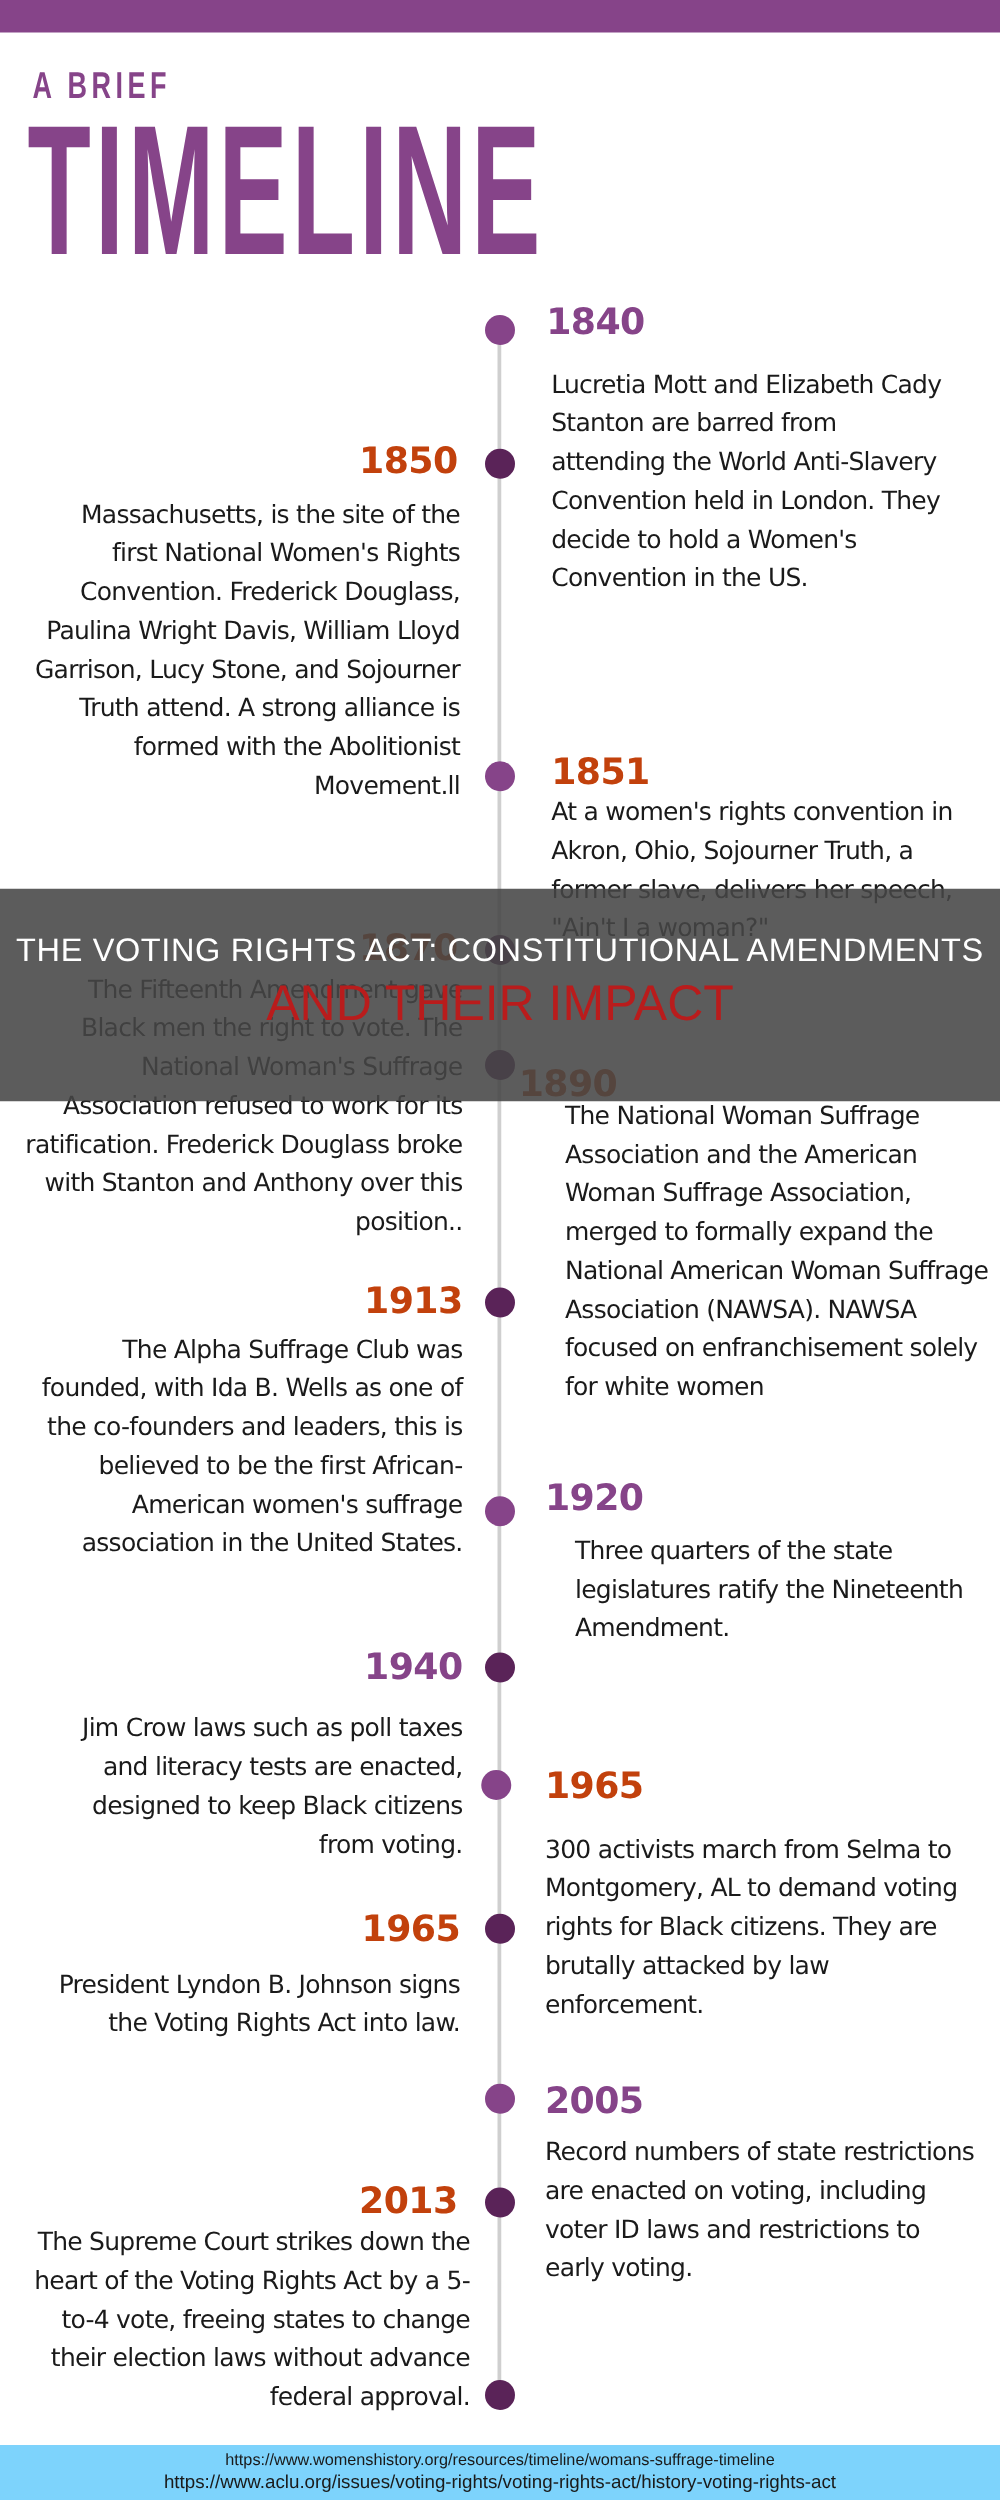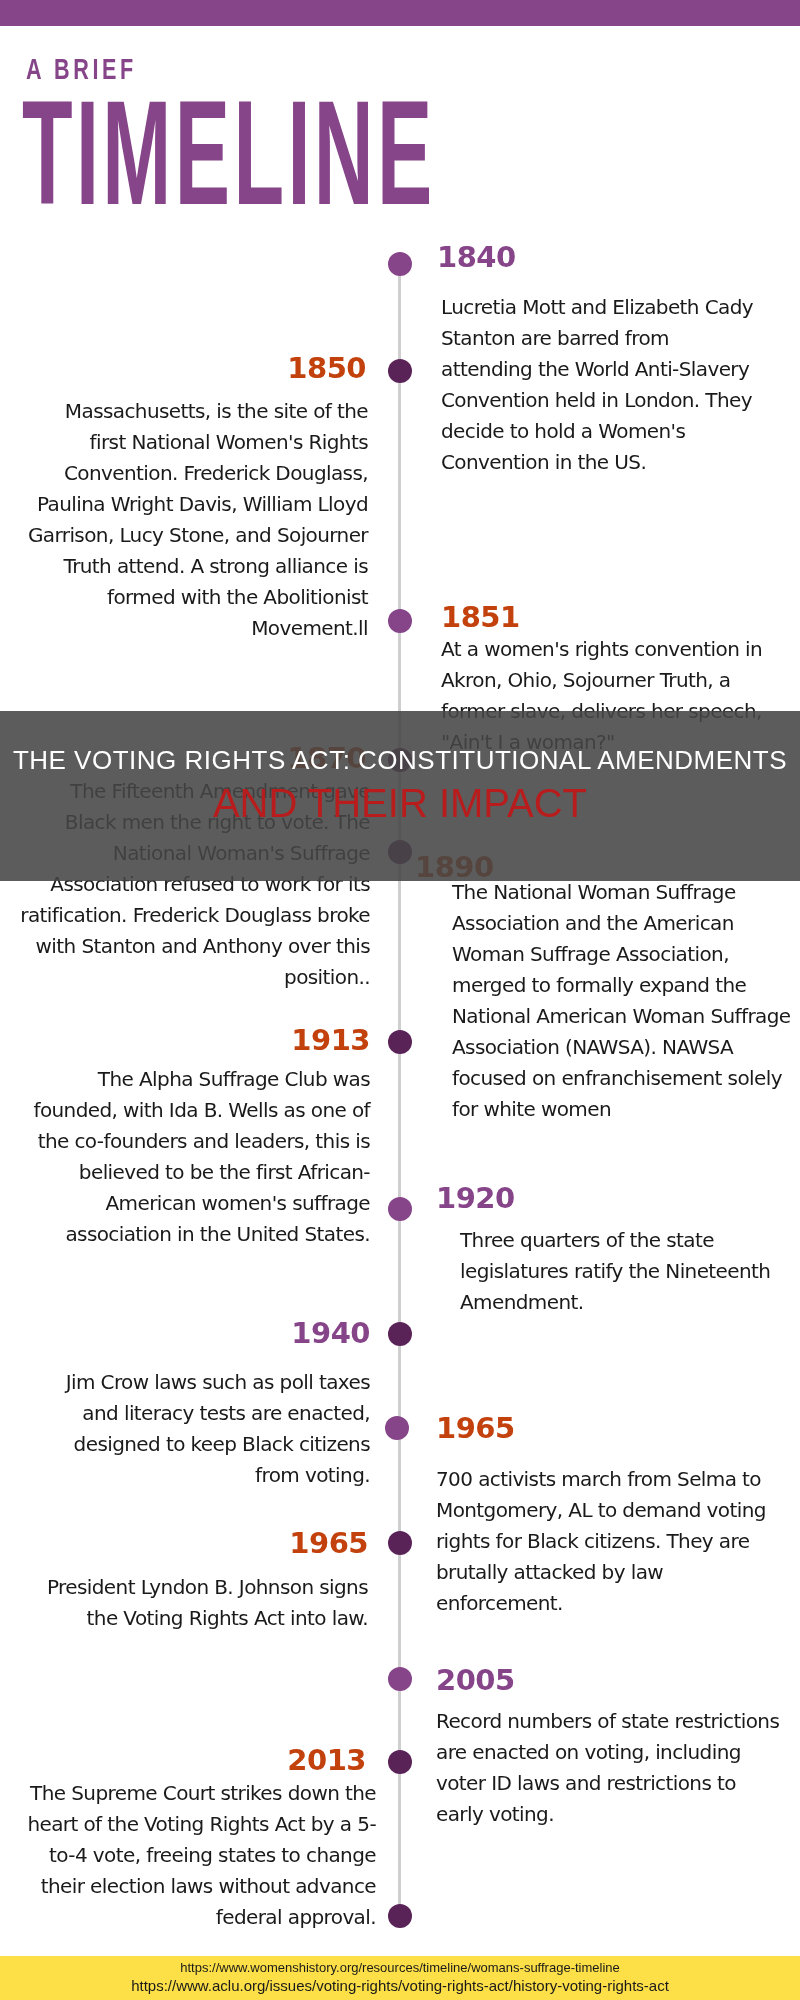--- a/index.html
+++ b/index.html
@@ -33,21 +33,21 @@
   .year.light { color: #864489; }
   .year.dark { color: #c2410c; }
   .desc {
     position: absolute; font-size: 20px; line-height: 31px; color: #1a1a1a;
     font-family: "DejaVu Sans", sans-serif; letter-spacing: -0.6px;
   }
   .left { text-align: right; }
   .right { text-align: left; }
   .footer {
     position: absolute; left: 0; top: 1956px; width: 800px; height: 44px;
-    background: #fde047; text-align: center;
+    background: #7dd3fc; text-align: center;
     font-family: "Liberation Sans", sans-serif; color: #1a1a1a;
   }
   .footer .l1 { font-size: 13px; line-height: 16px; padding-top: 4px; }
   .footer .l2 { font-size: 15px; line-height: 20px; }
   .overlay {
     position: absolute; left: 0; top: 711px; width: 800px; height: 170px;
     background: rgba(70,70,70,0.88); text-align: center;
     font-family: "Liberation Sans", sans-serif;
   }
   .overlay .t1 { color: #ffffff; font-size: 26px; line-height: 30px; padding-top: 34px; letter-spacing: 0.5px; }
@@ -95,21 +95,21 @@
 <div class="year dark left" style="left:200px; top:1023px; width:170px;text-align:right;">1913</div>
 <div class="desc left" style="left:20px; top:1064px; width:350px;">The Alpha Suffrage Club was founded, with Ida B. Wells as one of the co-founders and leaders, this is believed to be the first African-American women's suffrage association in the United States.</div>
 
 <div class="year light right" style="left:436px; top:1181px;">1920</div>
 <div class="desc right" style="left:436px; top:1225px; width:350px;margin-left:24px;">Three quarters of the state legislatures ratify the Nineteenth Amendment.</div>
 
 <div class="year light left" style="left:200px; top:1316px; width:170px;">1940</div>
 <div class="desc left" style="left:30px; top:1367px; width:340px;">Jim Crow laws such as poll taxes and literacy tests are enacted, designed to keep Black citizens from voting.</div>
 
 <div class="year dark right" style="left:436px; top:1411px;">1965</div>
-<div class="desc right" style="left:436px; top:1464px; width:350px;">700 activists march from Selma to Montgomery, AL to demand voting rights for Black citizens. They are brutally attacked by law enforcement.</div>
+<div class="desc right" style="left:436px; top:1464px; width:350px;">300 activists march from Selma to Montgomery, AL to demand voting rights for Black citizens. They are brutally attacked by law enforcement.</div>
 
 <div class="year dark left" style="left:200px; top:1526px; width:168px;">1965</div>
 <div class="desc left" style="left:30px; top:1572px; width:338px;">President Lyndon B. Johnson signs the Voting Rights Act into law.</div>
 
 <div class="year light right" style="left:436px; top:1663px;">2005</div>
 <div class="desc right" style="left:436px; top:1706px; width:350px;">Record numbers of state restrictions are enacted on voting, including voter ID laws and restrictions to early voting.</div>
 
 <div class="year dark left" style="left:200px; top:1743px; width:166px;">2013</div>
 <div class="desc left" style="left:8px; top:1778px; width:368px;">The Supreme Court strikes down the heart of the Voting Rights Act by a 5-to-4 vote, freeing states to change their election laws without advance federal approval.</div>
 

